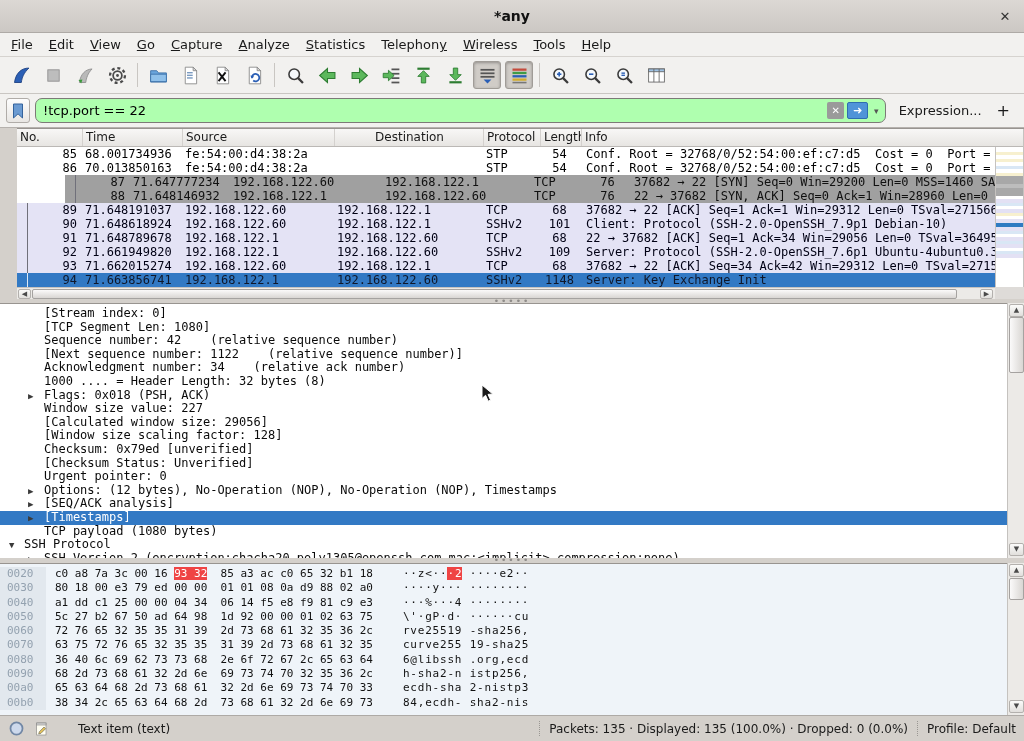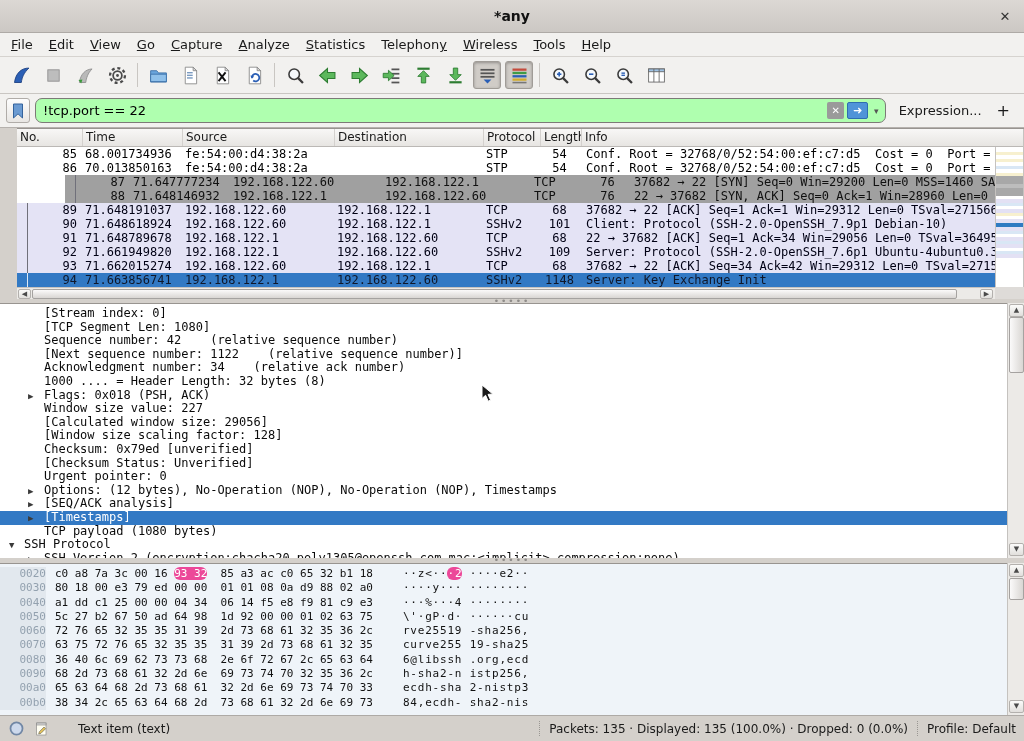--- a/index.html
+++ b/index.html
@@ -85,25 +85,25 @@
 .dline { height:13.6px; line-height:13.6px; position:relative; white-space:pre; padding-left:44px; overflow:hidden; }
 .dline.l1 { padding-left:24px; }
 .dline .exp { position:absolute; left:28px; top:1px; color:#3a3a3a; font-size:9px; }
 .dline.l1 .exp { left:9px; }
 .dline.sel { background:#3279c4; color:#fff; width:1007px; }
 .dvscroll { position:absolute; top:303px; right:0; width:17px; height:255px; background:#eceae7; border-left:1px solid #c5c2bf; }
 
 .hexpane { position:absolute; top:563px; left:0; width:100%; height:152px; background:#eff4f9;
   border-top:1px solid #989490; font-family:"DejaVu Sans Mono", monospace; font-size:11px;
   color:#111; padding-top:3px; overflow:hidden; }
-.hx { height:14.3px; line-height:14.3px; white-space:pre; display:flex;text-align:right; }
+.hx { height:14.3px; line-height:14.3px; white-space:pre; display:flex; }
 .hoff { width:46px; background:#e2e8ee; color:#93a1af; padding-left:7px; flex:none; }
 .hbytes { padding-left:9px; flex:none; }
 .hascii { padding-left:30px; letter-spacing:0.8px; }
-.hlt { background:#ec4899; color:#fff;border-radius:6px; }
+.hlt { background:#ef4444; color:#fff; }
 .xvscroll { position:absolute; top:563px; right:0; width:17px; height:152px; background:#eceae7; border-left:1px solid #c5c2bf; }
 
 .statusbar { position:absolute; top:715px; left:0; width:100%; height:26px; background:#d4d0cb;
   border-top:1px solid #aeaaa6; display:flex; align-items:center; padding:0 8px; gap:9px; font-size:12px; }
 .ssep { width:1px; height:15px; border-left:1px dotted #9a9793; }
 .sspacer { flex:1; }
 .sicon { display:flex; align-items:center; }
 
 .cursor { position:absolute; left:481px; top:384px; z-index:50; pointer-events:none; }
 </style>
@@ -289,21 +289,21 @@
     </span>
     <span class="fexpr">Expression...</span>
     <span class="fplus">+</span>
   </div>
 
   <div class="plist">
     <div class="plheader" id="plheader">
         <div class="phcell" style="width: 66px;">No.</div>
         <div class="phcell" style="width: 100px;">Time</div>
         <div class="phcell" style="width: 152px;">Source</div>
-        <div class="phcell" style="width: 149px;">Destination</div>
+        <div class="phcell" style="width: 149px; text-align: center;">Destination</div>
         <div class="phcell" style="width: 57px;">Protocol</div>
         <div class="phcell" style="width: 41px;">Length</div>
         <div class="phcell" style="flex: 1 1 0%; border-right: none;">Info</div>
       </div>
     <div class="prows" id="prows">
         <div class="prow stp"><span class="c0">85</span><span class="c1">68.001734936</span><span class="c2">fe:54:00:d4:38:2a</span><span class="c3"></span><span class="c4">STP</span><span class="c5">54</span><span class="c6">Conf. Root = 32768/0/52:54:00:ef:c7:d5  Cost = 0  Port = </span></div>
         <div class="prow stp"><span class="c0">86</span><span class="c1">70.013850163</span><span class="c2">fe:54:00:d4:38:2a</span><span class="c3"></span><span class="c4">STP</span><span class="c5">54</span><span class="c6">Conf. Root = 32768/0/52:54:00:ef:c7:d5  Cost = 0  Port = </span></div>
         <div class="prow gray"><span class="relmark"></span><span class="c0">87</span><span class="c1">71.647777234</span><span class="c2">192.168.122.60</span><span class="c3">192.168.122.1</span><span class="c4">TCP</span><span class="c5">76</span><span class="c6">37682 → 22 [SYN] Seq=0 Win=29200 Len=0 MSS=1460 SACK_PERM</span></div>
         <div class="prow gray"><span class="relmark"></span><span class="c0">88</span><span class="c1">71.648146932</span><span class="c2">192.168.122.1</span><span class="c3">192.168.122.60</span><span class="c4">TCP</span><span class="c5">76</span><span class="c6">22 → 37682 [SYN, ACK] Seq=0 Ack=1 Win=28960 Len=0 MSS=146</span></div>
         <div class="prow lav"><span class="relmark"></span><span class="c0">89</span><span class="c1">71.648191037</span><span class="c2">192.168.122.60</span><span class="c3">192.168.122.1</span><span class="c4">TCP</span><span class="c5">68</span><span class="c6">37682 → 22 [ACK] Seq=1 Ack=1 Win=29312 Len=0 TSval=271566</span></div>

